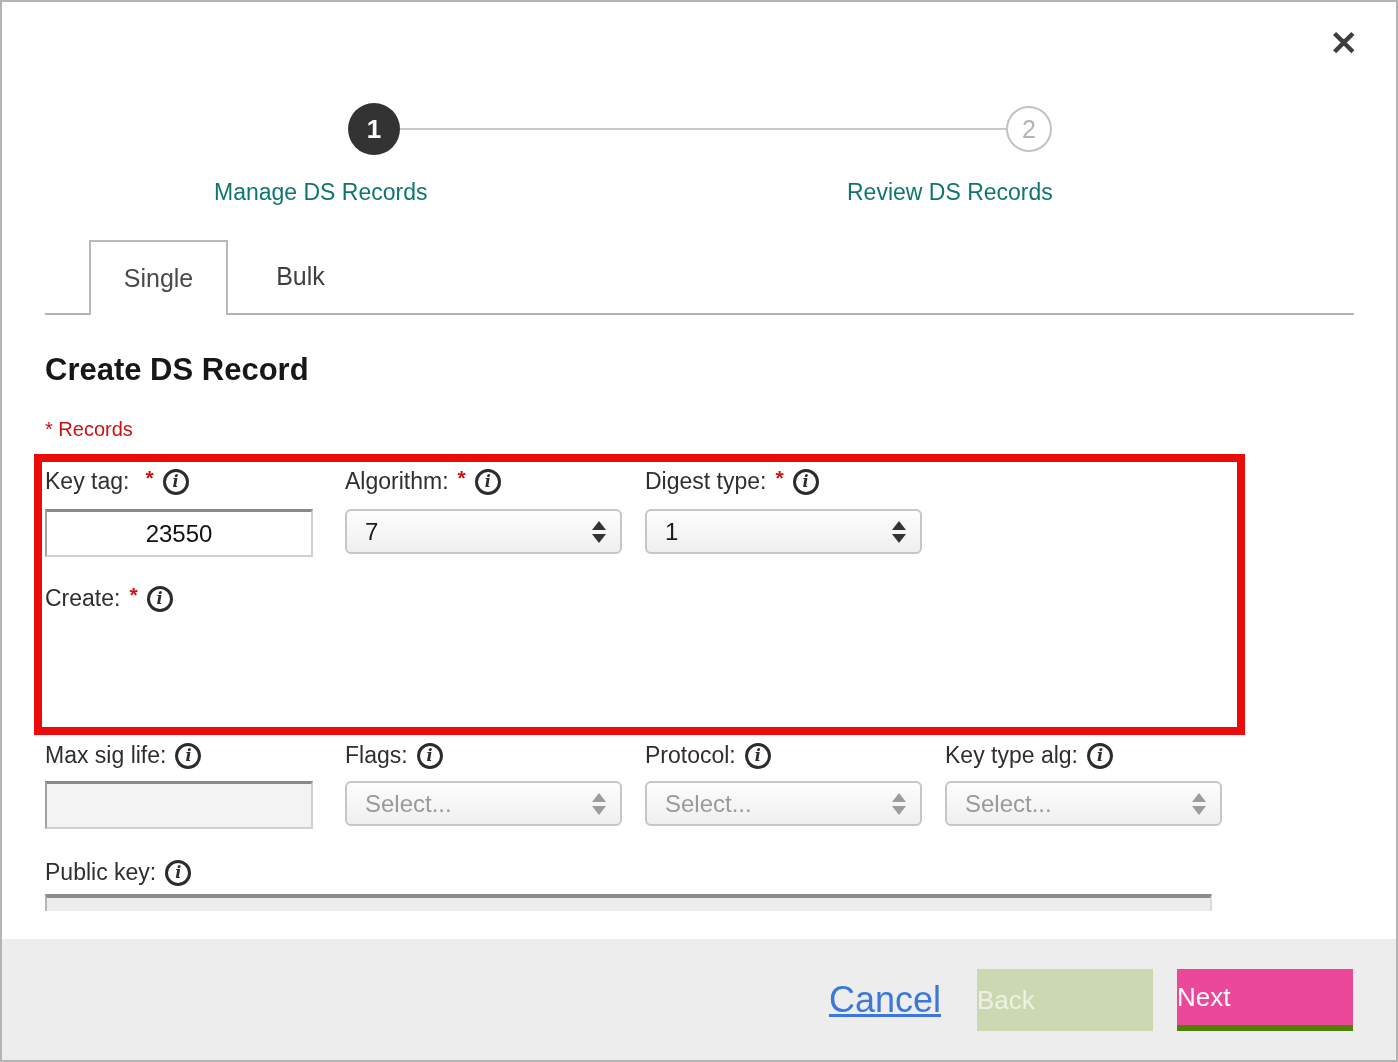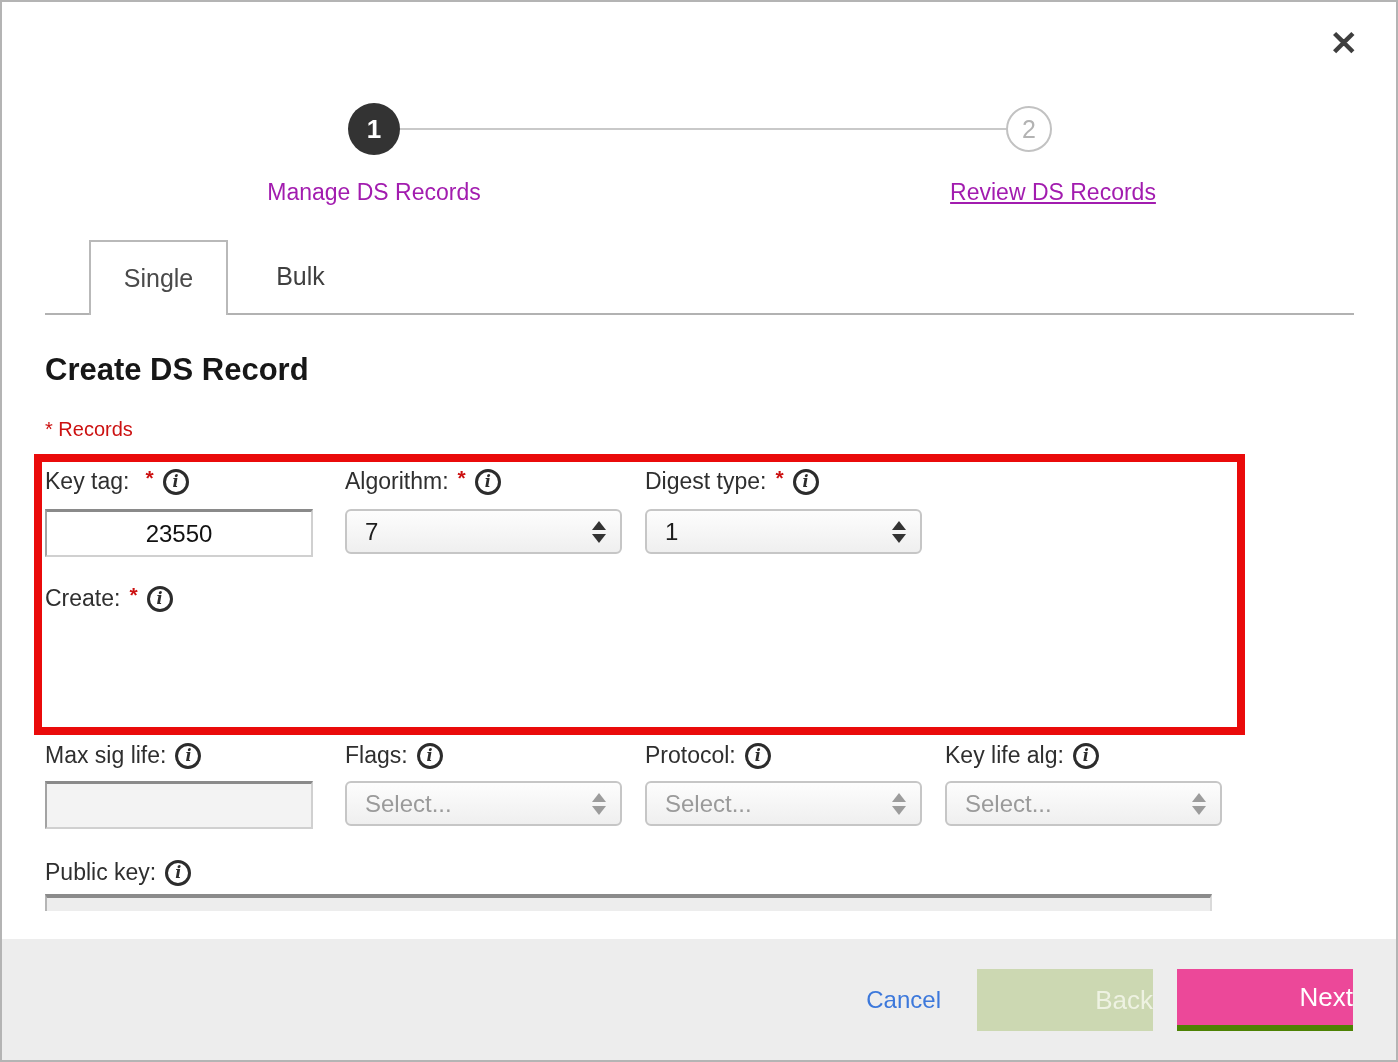--- a/index.html
+++ b/index.html
@@ -11,23 +11,23 @@
   
   .close-btn { position:absolute; top:24px; right:38px; font-size:34px; font-weight:bold;
     color:#3e3e3e; cursor:pointer; line-height:1; }
   
   .step-line { position:absolute; top:126px; left:372px; width:655px; height:2px; background:#c9c9c9; }
   .step-circle { position:absolute; border-radius:50%; text-align:center; box-sizing:border-box; }
   .step-1 { top:101px; left:346px; width:52px; height:52px; background:#333; color:#fff;
     font-size:26px; line-height:52px; font-weight:bold; }
   .step-2 { top:104px; left:1004px; width:46px; height:46px; background:#fff; border:2px solid #c2c2c2;
     color:#b3b3b3; font-size:25px; line-height:42px; }
-  .step-label { position:absolute; top:177px; width:320px; text-align:center; font-size:23px; color:#a21caf; }
+  .step-label { position:absolute; top:177px; width:320px; text-align:left; font-size:23px; color:#0f766e; }
   .step-label-1 { left:212px; }
-  .step-label-2 { left:891px;text-decoration:underline; }
+  .step-label-2 { left:845px; }
   
   .tabbar { position:absolute; top:238px; left:43px; width:1265px; height:73px;
     border-bottom:2px solid #b2b2b2; display:flex; align-items:flex-end; box-sizing:content-box;padding-left:44px; }
   .tab { width:139px; height:73px; text-align:center; line-height:73px; font-size:25px; cursor:pointer; }
   .tab-active { background:#fff; border:2px solid #b9b9b9; border-bottom:none; margin-bottom:-2px;
     height:75px; box-sizing:border-box; color:#4a4a4a; z-index:2; }
   .tab-inactive { color:#3f3f3f; margin-left:3px; }
   
   .page-title { position:absolute; top:350px; left:43px; font-size:31px; font-weight:bold; color:#171717; }
   .required-note { position:absolute; top:416px; left:43px; font-size:20px; color:#cc1111; }
@@ -70,22 +70,22 @@
     background:repeating-linear-gradient(135deg, transparent 0 2.5px, #bdbdbd 2.5px 4px);
     clip-path:polygon(100% 0, 0 100%, 100% 100%); cursor:nwse-resize; }
   
   .pubkey-area { position:absolute; top:892px; left:43px; width:1167px; height:17px; box-sizing:border-box;
     border-top:4px solid #8b8b8b; border-left:2px solid #b5b5b5; border-right:2px solid #dadada;
     background:#ededed; cursor:text; }
   
   .footer { position:absolute; left:0; right:0; bottom:0; height:121px; background:#ededed;
     display:flex; align-items:center; justify-content:flex-end; padding-right:43px; gap:24px;
     box-sizing:border-box; }
-  .cancel-link { font-size:24px; color:#3c78db; cursor:pointer; margin-right:12px; }
-  .btn { width:176px; height:62px; text-align:right; font-size:26px; border:none; cursor:pointer;
+  .cancel-link { font-size:36px; color:#3c78db; cursor:pointer; margin-right:12px;text-decoration:underline; }
+  .btn { width:176px; height:62px; text-align:left; font-size:26px; border:none; cursor:pointer;
     box-sizing:border-box; font-family:"Liberation Sans", sans-serif; }
   .btn-back { background:#ccd8b2; color:#eef2e2; line-height:62px; }
   .btn-next { background:#ec4899; color:#ffffff; border-bottom:6px solid #4d8204; line-height:56px; }
 </style>
 </head>
 <body>
 
 <div class="modal">
 
   <span class="close-btn">✕</span>
@@ -150,21 +150,21 @@
   </div>
   <div class="label-row" style="top:740px; left:343px;">
     <span>Flags:</span>
     <span class="info-icon">i</span>
   </div>
   <div class="label-row" style="top:740px; left:643px;">
     <span>Protocol:</span>
     <span class="info-icon">i</span>
   </div>
   <div class="label-row" style="top:740px; left:943px;">
-    <span>Key life alg:</span>
+    <span>Key type alg:</span>
     <span class="info-icon">i</span>
   </div>
 
   <input class="text-input input-disabled" style="top: 779px; left: 43px;" value="">
   <div class="select-box select-muted" style="top:779px; left:343px;">
     <span class="select-text">Select...</span>
     <span class="select-arrows">
       <span class="tri-up"></span>
         <span class="tri-down"></span>
     </span>

